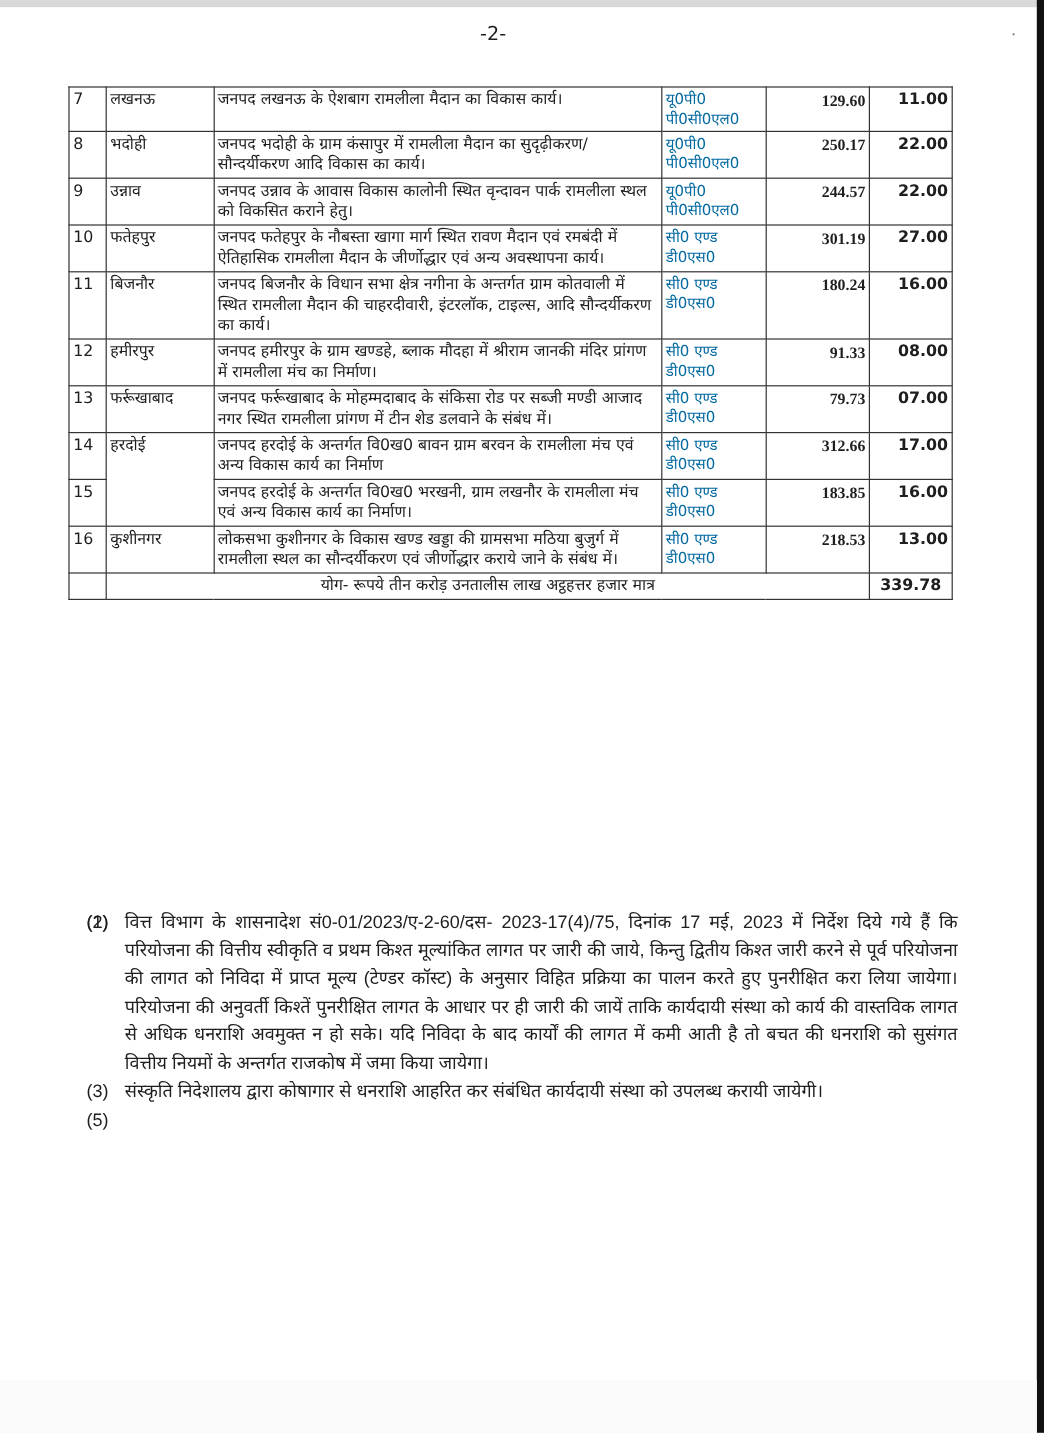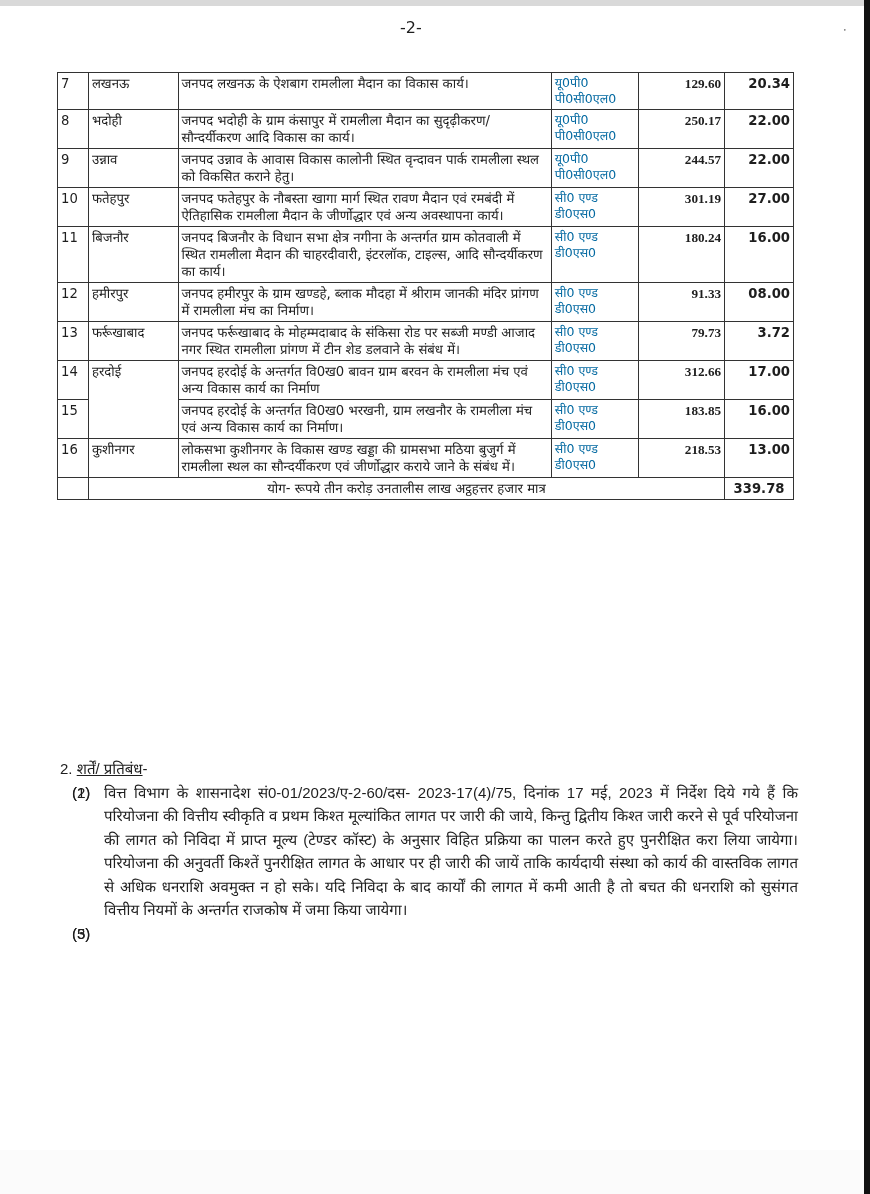--- a/index.html
+++ b/index.html
@@ -59,21 +59,21 @@
 <div class="page-dot">•</div>
 
 <table class="works">
   <tbody>
     <tr>
       <td class="c-sno">7</td>
       <td class="c-dist">लखनऊ</td>
       <td class="c-desc">जनपद लखनऊ के ऐशबाग रामलीला मैदान का विकास कार्य।</td>
       <td class="c-agency">यू0पी0 पी0सी0एल0</td>
       <td class="c-cost">129.60</td>
-      <td class="c-amt">20.34</td>
+      <td class="c-amt">11.00</td>
     </tr>
     <tr>
       <td class="c-sno">8</td>
       <td class="c-dist">भदोही</td>
       <td class="c-desc">जनपद भदोही के ग्राम कंसापुर में रामलीला मैदान का सुदृढ़ीकरण/ सौन्दर्यीकरण आदि विकास का कार्य।</td>
       <td class="c-agency">यू0पी0 पी0सी0एल0</td>
       <td class="c-cost">250.17</td>
       <td class="c-amt">22.00</td>
     </tr>
     <tr>
@@ -107,21 +107,21 @@
       <td class="c-agency">सी0 एण्ड डी0एस0</td>
       <td class="c-cost">91.33</td>
       <td class="c-amt">08.00</td>
     </tr>
     <tr>
       <td class="c-sno">13</td>
       <td class="c-dist">फर्रूखाबाद</td>
       <td class="c-desc">जनपद फर्रूखाबाद के मोहम्मदाबाद के संकिसा रोड पर सब्जी मण्डी आजाद नगर स्थित रामलीला प्रांगण में टीन शेड डलवाने के संबंध में।</td>
       <td class="c-agency">सी0 एण्ड डी0एस0</td>
       <td class="c-cost">79.73</td>
-      <td class="c-amt">3.72</td>
+      <td class="c-amt">07.00</td>
     </tr>
     <tr>
       <td class="c-sno">14</td>
       <td class="c-dist" rowspan="2">हरदोई</td>
       <td class="c-desc">जनपद हरदोई के अन्तर्गत वि0ख0 बावन ग्राम बरवन के रामलीला मंच एवं अन्य विकास कार्य का निर्माण</td>
       <td class="c-agency">सी0 एण्ड डी0एस0</td>
       <td class="c-cost">312.66</td>
       <td class="c-amt">17.00</td>
     </tr>
     <tr>
@@ -141,30 +141,27 @@
     </tr>
     <tr class="total">
       <td class="c-sno"></td>
       <td colspan="4">योग- रूपये तीन करोड़ उनतालीस लाख अट्ठहत्तर हजार मात्र</td>
       <td class="c-amt">339.78</td>
     </tr>
   </tbody>
 </table>
 
 <div class="conditions">
-  <p class="cond-heading">
-    <span>2.</span>
-    <span class="u">शर्तें/ प्रतिबंध</span><span>-</span>
-  </p>
   <p class="cond-item">
     <span class="num">(1)</span>
   </p>
   <p class="cond-item">
     <span class="num">(2)</span>
     <span>वित्त विभाग के शासनादेश सं0-01/2023/ए-2-60/दस- 2023-17(4)/75, दिनांक 17 मई, 2023 में निर्देश दिये गये हैं कि परियोजना की वित्तीय स्वीकृति व प्रथम किश्त मूल्यांकित लागत पर जारी की जाये, किन्तु द्वितीय किश्त जारी करने से पूर्व परियोजना की लागत को निविदा में प्राप्त मूल्य (टेण्डर कॉस्ट) के अनुसार विहित प्रक्रिया का पालन करते हुए पुनरीक्षित करा लिया जायेगा। परियोजना की अनुवर्ती किश्तें पुनरीक्षित लागत के आधार पर ही जारी की जायें ताकि कार्यदायी संस्था को कार्य की वास्तविक लागत से अधिक धनराशि अवमुक्त न हो सके। यदि निविदा के बाद कार्यों की लागत में कमी आती है तो बचत की धनराशि को सुसंगत वित्तीय नियमों के अन्तर्गत राजकोष में जमा किया जायेगा।</span>
   </p>
   <p class="cond-item">
     <span class="num">(3)</span>
+    <span>संस्कृति निदेशालय द्वारा कोषागार से धनराशि आहरित कर संबंधित कार्यदायी संस्था को उपलब्ध करायी जायेगी।</span>
   </p>
   <p class="cond-item">
     <span class="num">(5)</span>
   </p>
 </div>
 
 </body></html>

